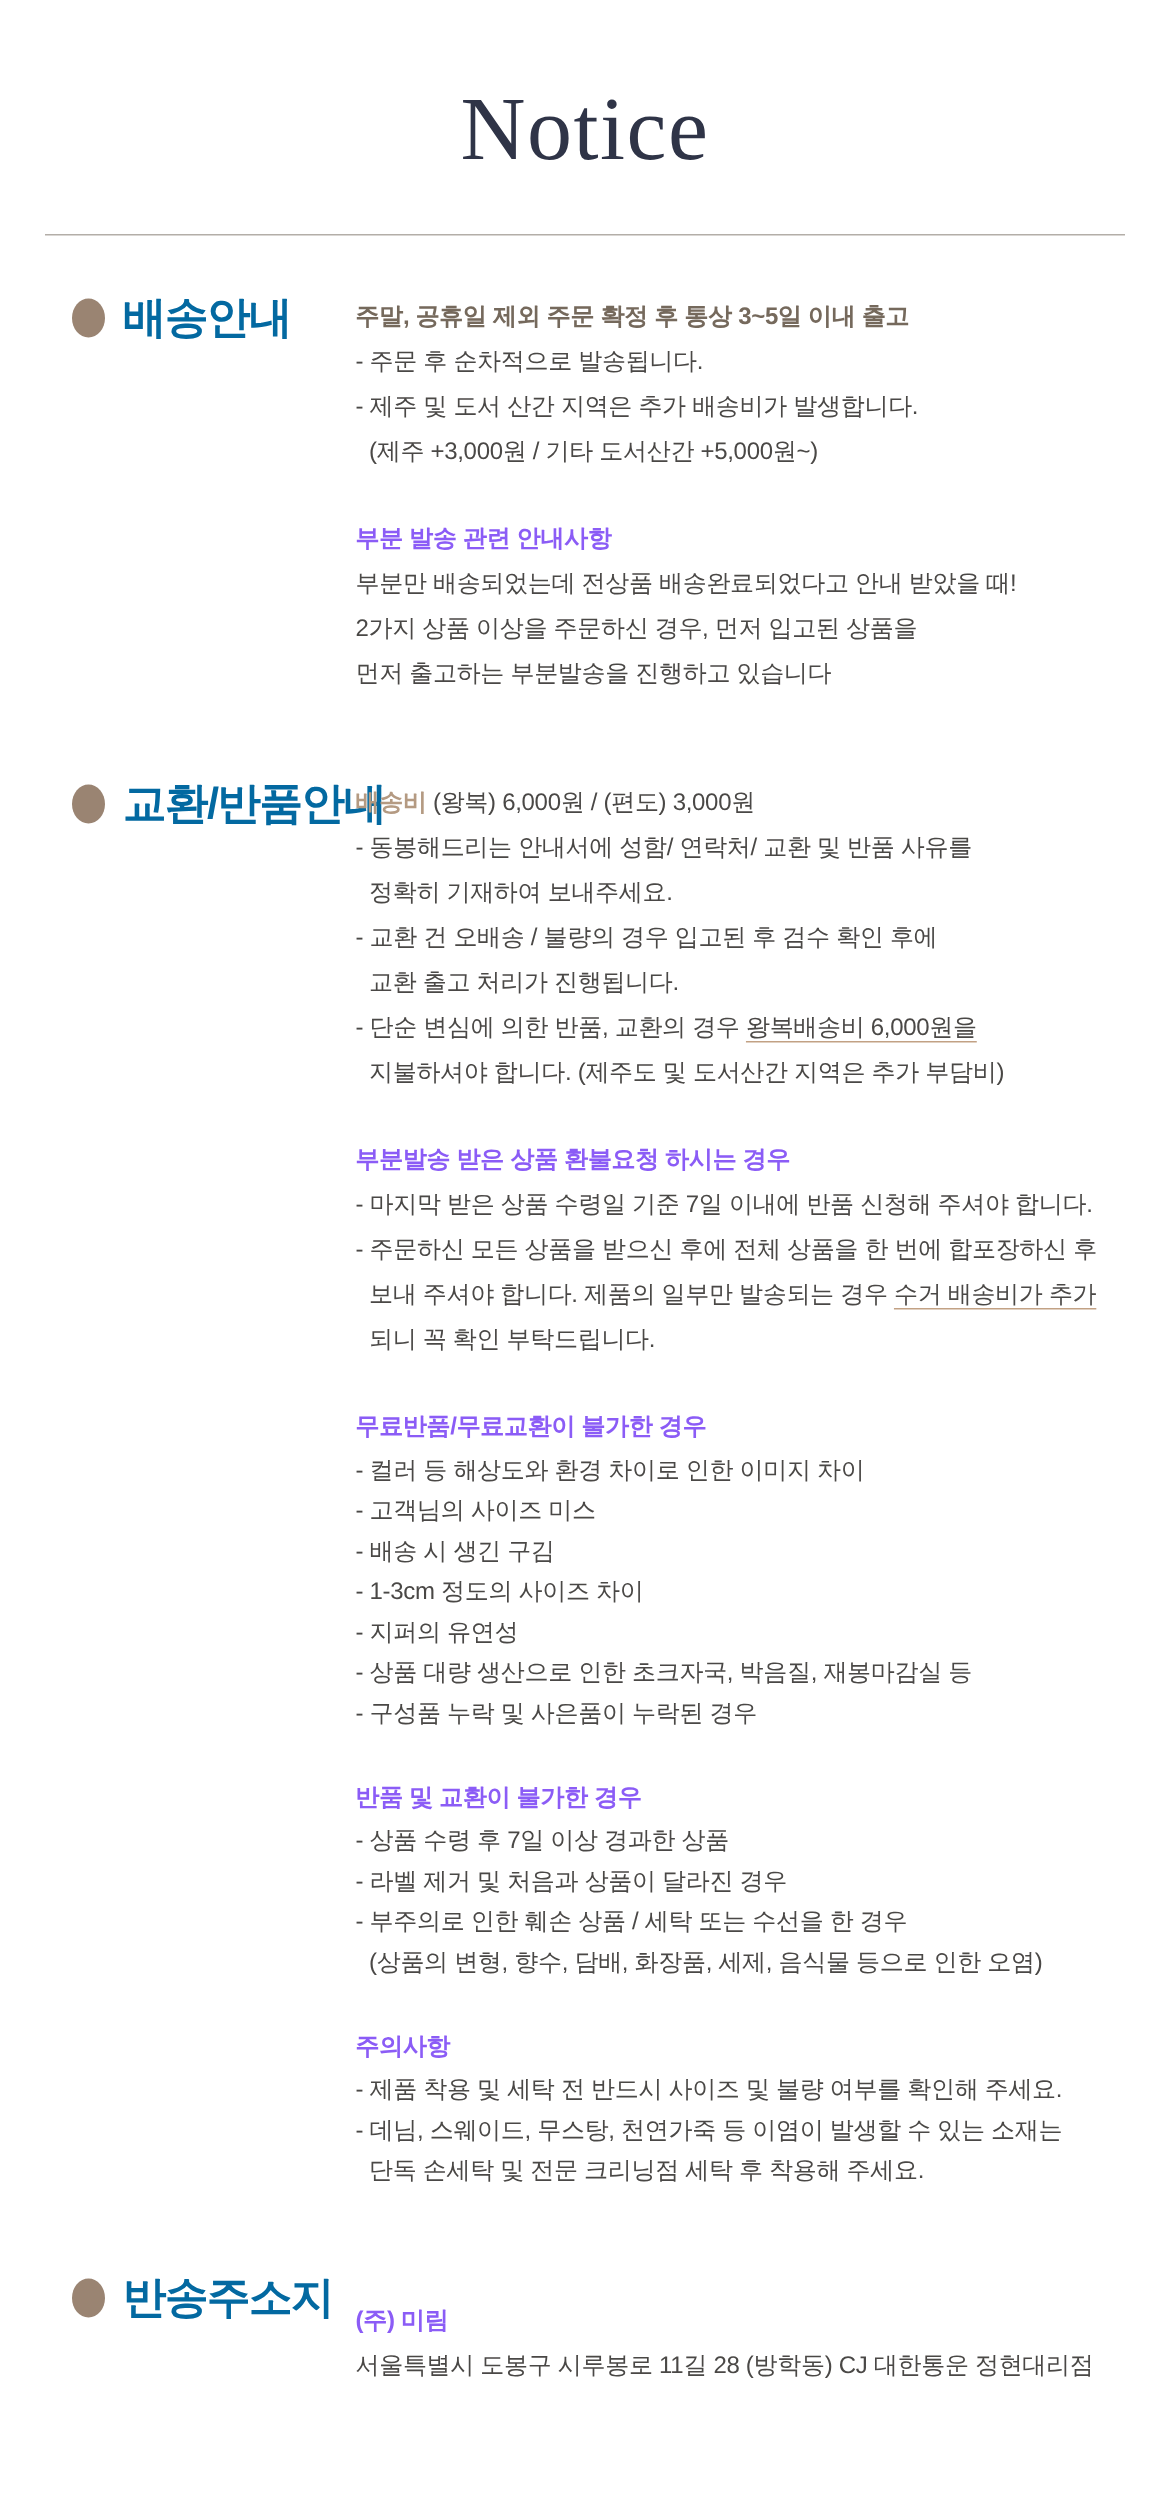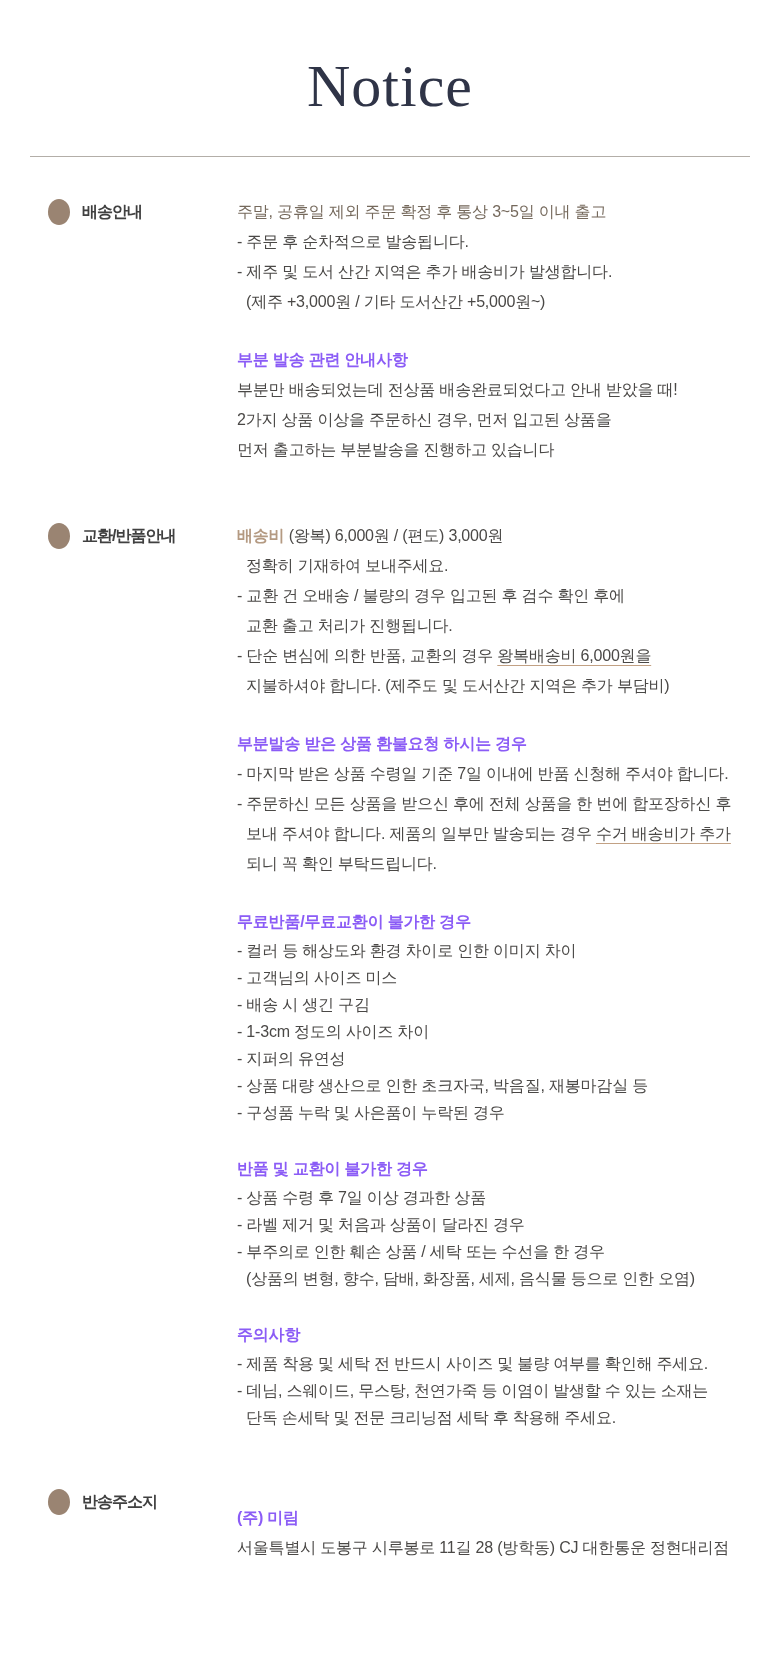--- a/index.html
+++ b/index.html
@@ -42,37 +42,37 @@
     height: 30px;
   }
   .bullet {
     width: 22px;
     height: 26px;
     background: #9a8472;
     border-radius: 50%;
     flex: none;
   }
   .section-label {
-    font-size: 16px;
+    font-size: 29px;
     font-weight: 700;
-    color: #404040;
+    color: #0369a1;
     letter-spacing: -1px;
     white-space: nowrap;
   }
   .section-body { flex: 1; padding-right: 28px; min-width: 0; }
 
   .line {
     font-size: 16px;
     line-height: 30px;
     color: #4a4846;
     letter-spacing: -0.2px;
   }
   .line.tight { line-height: 27px; }
   .line.indent { padding-left: 9px; }
-  .line.lead { color: #75695c; font-weight: 400; }
+  .line.lead { color: #75695c; font-weight: 700; }
   .line.subheading { color: #8b5cf6; font-weight: 700; margin-top: 28px; }
   .line.subheading:first-child { margin-top: 16px; }
 
   .seg.accent { color: #b49a82; font-weight: 700; }
   .seg.underline {
     text-decoration: underline;
     text-decoration-color: #c2a184;
     text-underline-offset: 4px;
   }
 </style>
@@ -99,20 +99,21 @@
           <div class="line body"><span class="seg">먼저 출고하는 부분발송을 진행하고 있습니다</span></div>
         </div>
       </div>
       <div class="section">
         <div class="section-head">
           <span class="bullet"></span>
           <span class="section-label">교환/반품안내</span>
         </div>
         <div class="section-body">
           <div class="line body"><span class="seg accent">배송비</span><span class="seg"> (왕복) 6,000원 / (편도) 3,000원</span></div>
+          <div class="line body"><span class="seg">- 동봉해드리는 안내서에 성함/ 연락처/ 교환 및 반품 사유를</span></div>
           <div class="line body indent"><span class="seg">정확히 기재하여 보내주세요.</span></div>
           <div class="line body"><span class="seg">- 교환 건 오배송 / 불량의 경우 입고된 후 검수 확인 후에</span></div>
           <div class="line body indent"><span class="seg">교환 출고 처리가 진행됩니다.</span></div>
           <div class="line body"><span class="seg">- 단순 변심에 의한 반품, 교환의 경우 </span><span class="seg underline">왕복배송비 6,000원을</span></div>
           <div class="line body indent"><span class="seg">지불하셔야 합니다. (제주도 및 도서산간 지역은 추가 부담비)</span></div>
           <div class="line subheading"><span class="seg">부분발송 받은 상품 환불요청 하시는 경우</span></div>
           <div class="line body"><span class="seg">- 마지막 받은 상품 수령일 기준 7일 이내에 반품 신청해 주셔야 합니다.</span></div>
           <div class="line body"><span class="seg">- 주문하신 모든 상품을 받으신 후에 전체 상품을 한 번에 합포장하신 후</span></div>
           <div class="line body indent"><span class="seg">보내 주셔야 합니다. 제품의 일부만 발송되는 경우 </span><span class="seg underline">수거 배송비가 추가</span></div>
           <div class="line body indent"><span class="seg">되니 꼭 확인 부탁드립니다.</span></div>

